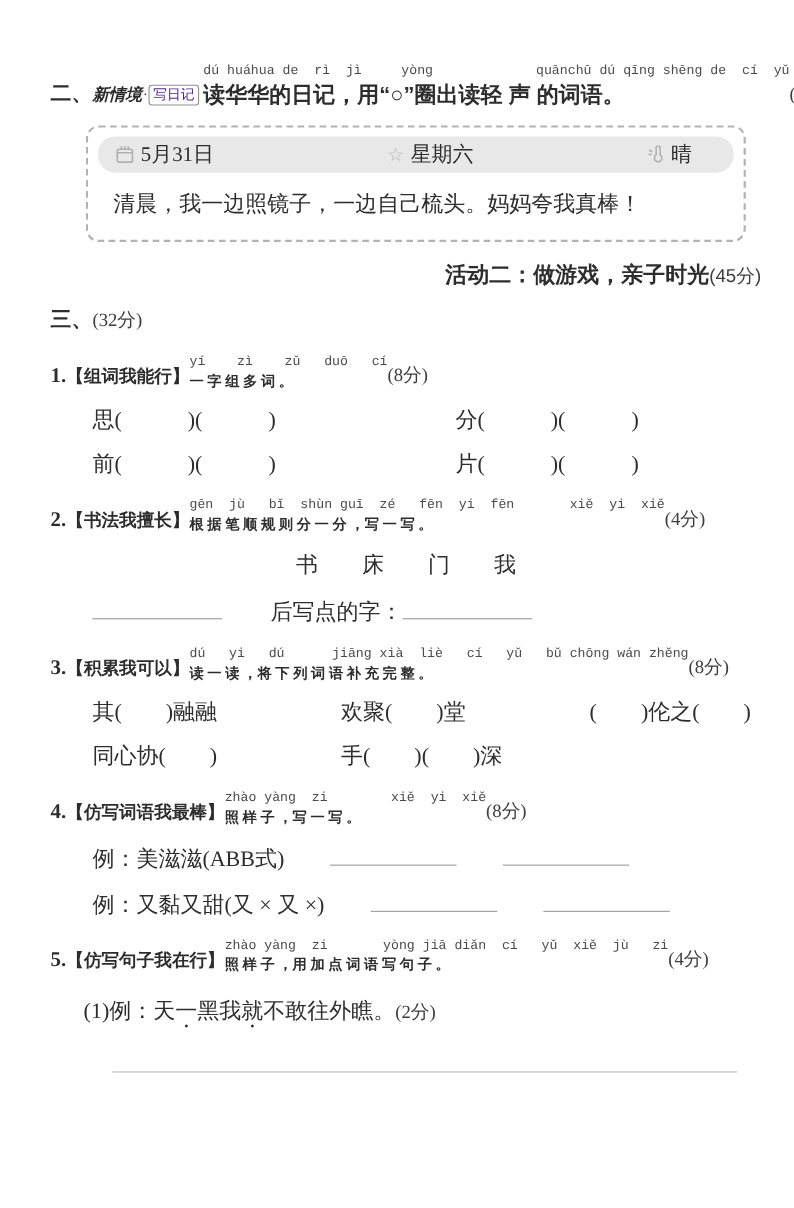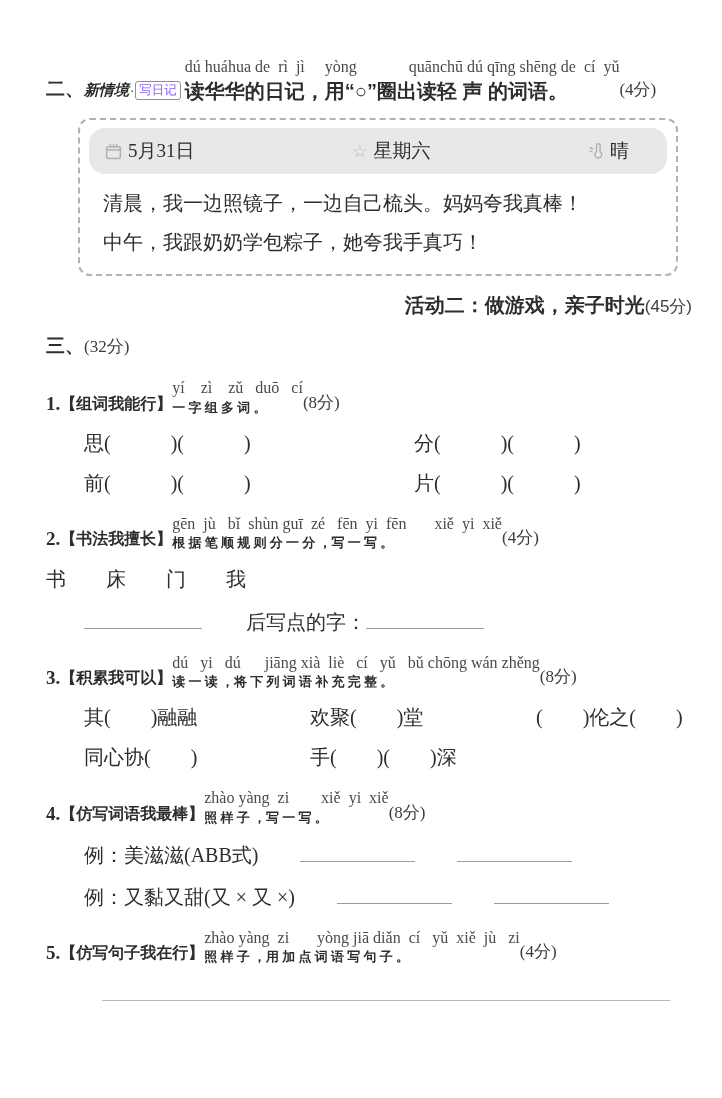--- a/index.html
+++ b/index.html
@@ -10,59 +10,59 @@
     color:#2d2d2d; overflow:hidden;
   }
   .page { padding:58px 30px 0 46px; }
 
   
   .qline { display:flex; align-items:flex-end; margin-top:0; }
   .qnum { font-family:"Liberation Sans", sans-serif; font-size:19px; font-weight:600; padding-bottom:2px; white-space:pre; }
   .qnum.serif { font-family:"Liberation Serif", serif; font-weight:700; }
   .qtag { font-size:16px; font-weight:700; padding-bottom:2px; white-space:pre; }
   .stem-block { display:flex; flex-direction:column; }
-  .pinyin { font-family:Liberation Serif, serif; font-size:16px; color:#4a4a4a; white-space:pre; line-height:1.15; margin-bottom:2px; }
+  .pinyin { font-family:Liberation Mono, monospace; font-size:12px; color:#4a4a4a; white-space:pre; line-height:1.15; margin-bottom:2px; }
   .hanzi { font-size:13px; white-space:pre; line-height:1.3;font-weight:bold; }
   .hanzi.bold { font-family:"Liberation Sans", sans-serif; font-weight:600; font-size:20px; }
   .score { font-size:17px; color:#3c3c3c; padding-bottom:3px; white-space:pre; }
 
   
   .badge { display:inline-flex; align-items:center; padding-bottom:4px; margin-right:4px; white-space:nowrap; }
   .badge-bold { font-family:"Liberation Sans", sans-serif; font-weight:700; font-style:italic; font-size:15px; color:#2a2a2a; }
   .badge-dot { font-size:13px; margin:0 1px; color:#2a2a2a; }
-  .badge-boxed { font-family:"Liberation Sans", sans-serif; font-size:12.5px; border:1px solid #8f8f8f; border-radius:3px; padding:0 3px; line-height:1.35; color:#8b5cf6; }
+  .badge-boxed { font-family:"Liberation Sans", sans-serif; font-size:12.5px; border:1px solid #8f8f8f; border-radius:3px; padding:0 3px; line-height:1.35; color:#4c1d95; }
 
   
   .diary {
     margin:14px 14px 0 32px;
     border:2px dashed #b2b2b2; border-radius:12px;
     padding:8px 9px 12px 9px;
   }
   .diary-head {
-    background:#e8e8e8; border-radius:16px; height:46px;
+    background:#e8e8e8; border-radius:16px; height:33px;
     display:flex; align-items:center; justify-content:space-between;
     padding:0 38px 0 16px;
     font-size:19px; color:#2d2d2d;gap:18px;
   }
   .diary-head .grp { display:flex; align-items:center; gap:6px; white-space:nowrap; }
   .icon { display:inline-flex; color:#b0b0b0; }
   .star-glyph { font-size:17px; color:#b8b8b8; line-height:1; }
   .diary-body { padding:10px 10px 0 14px; font-size:20px; line-height:1.95; }
 
   
   .activity { text-align:right; margin-top:16px; font-family:"Liberation Sans", sans-serif; font-weight:600; font-size:20px; }
   .activity .score { font-weight:400; }
 
   
   .fill-row { display:flex; margin:13px 0 0 38px; font-size:20px; white-space:pre; }
   .fill-row .c1 { width:330px; }
   .fill-row3 .c1, .fill-row3 .c2 { width:226px; }
 
   
-  .chars-row { text-align:left; font-size:20px; margin-top:14px; white-space:pre; }
+  .chars-row { text-align:center; font-size:20px; margin-top:14px; white-space:pre; }
   .blank-row { display:flex; margin:16px 0 0 38px; font-size:20px; align-items:baseline; }
   .blank { display:inline-block; width:118px; border-bottom:1.5px solid #9c9c9c; height:1em; }
   .blank.w { width:115px; }
   .gap40 { display:inline-block; width:44px; }
 
   
   .ex-row { display:flex; margin:15px 0 0 38px; font-size:20px; align-items:baseline; }
   .ex-label { white-space:pre; }
   .ex-row .blank { margin-left:42px; }
 
@@ -121,21 +121,20 @@
             <path d="M8.5 2 a1.8 1.8 0 0 1 3.6 0 v6.2 a3.4 3.4 0 1 1 -3.6 0 z"></path>
             <line x1="2" y1="4" x2="5" y2="5.5"></line>
             <line x1="1.5" y1="8" x2="4.5" y2="8"></line>
           </svg>
         </span>
         <span>晴</span>
       </span>
     </div>
     <div class="diary-body">
       <div>清晨，我一边照镜子，一边自己梳头。妈妈夸我真棒！</div>
-      <div>中午，我跟奶奶学包粽子，她夸我手真巧！</div>
     </div>
   </div>
 
   <div class="activity">
     <span>活动二：做游戏，亲子时光</span><span class="score">(45分)</span>
   </div>
 
   <div class="qline mt-sec">
     <span class="qnum">三、</span>
     <span class="score">(32分)</span>
@@ -217,16 +216,25 @@
 
   <div class="qline mt-q">
     <span class="qnum serif">5.</span>
     <span class="qtag">【仿写句子我在行】</span>
     <span class="stem-block">
       <span class="pinyin">zhào yàng  zi       yòng jiā diǎn  cí   yǔ  xiě  jù   zi</span>
       <span class="hanzi">照 样 子 ，用 加 点 词 语 写 句 子 。</span>
     </span>
     <span class="score">(4分)</span>
   </div>
+  <div class="sub-row">
+    <span class="part">(1)例：</span>
+    <span class="part">天</span>
+    <span class="part dotted">一</span>
+    <span class="part">黑我</span>
+    <span class="part dotted">就</span>
+    <span class="part">不敢往外瞧。</span>
+    <span class="score">(2分)</span>
+  </div>
 
   <div class="answer-line"></div>
 
 </div>
 
 </body></html>

